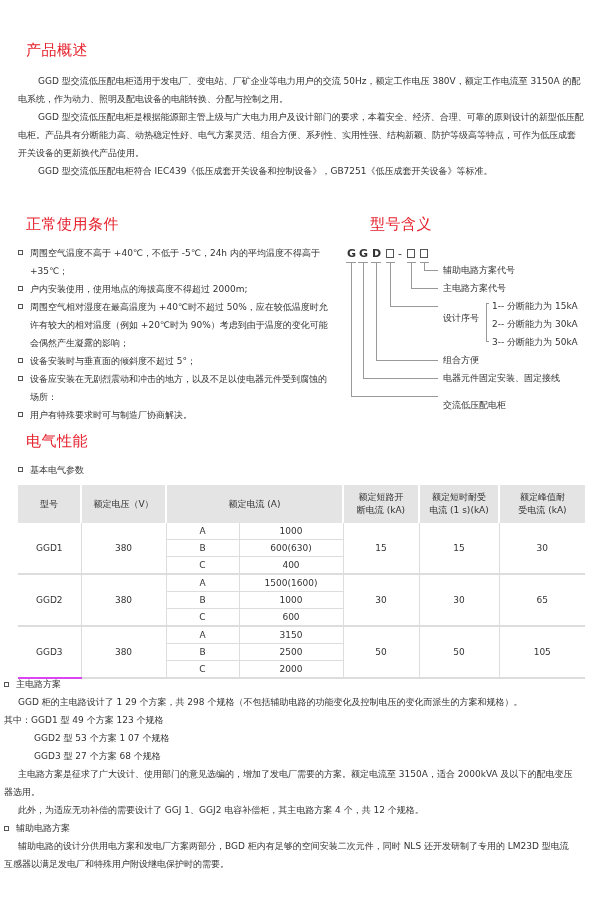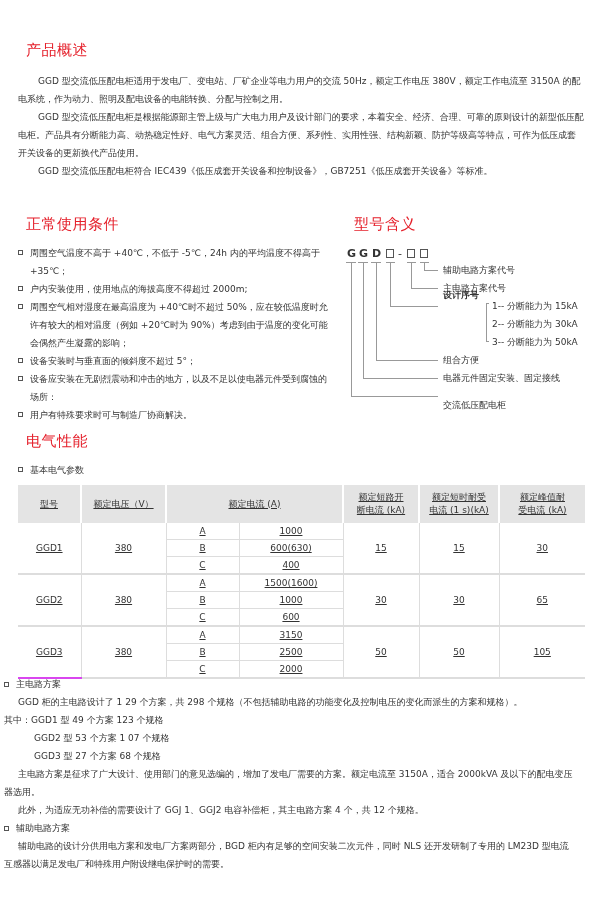--- a/index.html
+++ b/index.html
@@ -10,21 +10,21 @@
   .p { font-size:9px; line-height:18px; color:#333; }
   .indent { text-indent:20px; }
   .bl { font-size:9px; line-height:18px; color:#333; position:relative; padding-left:12px; }
   .bl .box { position:absolute; left:0; top:6px; width:5px; height:5px; border:1px solid #555; box-sizing:border-box; }
   .bl .cont { display:block; }
   .diag-text { position:absolute; font-size:9px; color:#333; white-space:nowrap; line-height:12px; }
   .code-ch { position:absolute; font-size:11px; font-weight:bold; color:#333; top:0; }
   .code-box { position:absolute; width:8px; height:9px; border:1px solid #555; box-sizing:border-box; top:2px; }
   .vline { position:absolute; width:1px; background:#999; }
   .hline { position:absolute; height:1px; background:#999; }
-  table.spec { border-collapse:collapse; position:absolute; left:18px; top:485px; width:567px; font-size:9px; color:#333;text-decoration:underline; }
+  table.spec { border-collapse:collapse; position:absolute; left:18px; top:485px; width:567px; font-size:9px; color:#333; }
   table.spec th { background:#e4e4e4; font-weight:normal; height:38px; line-height:13px; border-left:2px solid #fff; border-right:2px solid #fff; padding:0; text-align:center; }
   table.spec td { text-align:center; padding:0; height:16px; border-bottom:1px solid #ddd; border-right:1px solid #ddd; }
   table.spec td.last { border-right:none; }
   table.spec tr.grp-end td { border-bottom:2px solid #ddd; }
   .sub-bullet { font-size:9px; color:#333; position:relative; padding-left:12px; line-height:14px; }
   .sub-bullet .box { position:absolute; left:0; top:4px; width:5px; height:5px; border:1px solid #555; box-sizing:border-box; }
 </style>
 </head>
 <body>
 
@@ -56,21 +56,21 @@
   <div class="bl">
       <span class="box"></span>
       <span class="cont">设备应安装在无剧烈震动和冲击的地方，以及不足以使电器元件受到腐蚀的场所：</span>
     </div>
   <div class="bl">
       <span class="box"></span>
       <span class="cont">用户有特殊要求时可与制造厂协商解决。</span>
     </div>
 </div>
 
-<div class="abs h2" style="left:346px; top:215px;">型号含义</div>
+<div class="abs h2" style="left:362px; top:215px;">型号含义</div>
 <div class="abs" style="left:0; top:0; width:600px; height:420px;">
   <div class="abs" style="left:346px; top:247px; width:100px; height:14px;">
     <span class="code-ch" style="left:1px;">G</span>
     <span class="code-ch" style="left:13px;">G</span>
     <span class="code-ch" style="left:26px;">D</span>
     <span class="code-box" style="left:40px;"></span>
     <span class="code-ch" style="left:52px; font-weight:normal;">-</span>
     <span class="code-box" style="left:61px;"></span>
     <span class="code-box" style="left:74px;"></span>
   </div>
@@ -94,21 +94,21 @@
   <div class="hline" style="left:363px; top:378px; width:75px;"></div>
   <div class="vline" style="left:351px; top:262px; height:134px;"></div>
   <div class="hline" style="left:351px; top:396px; width:87px;"></div>
 
   <div class="vline" style="left:486px; top:303px; height:38px;"></div>
   <div class="hline" style="left:486px; top:303px; width:3px;"></div>
   <div class="hline" style="left:486px; top:341px; width:3px;"></div>
 
   <span class="diag-text" style="left:443px; top:264px;">辅助电路方案代号</span>
   <span class="diag-text" style="left:443px; top:282px;">主电路方案代号</span>
-  <span class="diag-text" style="left:443px; top:289px;font-weight:bold;">设计序号</span>
+  <span class="diag-text" style="left:443px; top:312px;">设计序号</span>
   <span class="diag-text" style="left:492px; top:300px;">1-- 分断能力为 15kA</span>
   <span class="diag-text" style="left:492px; top:318px;">2-- 分断能力为 30kA</span>
   <span class="diag-text" style="left:492px; top:336px;">3-- 分断能力为 50kA</span>
   <span class="diag-text" style="left:443px; top:354px;">组合方便</span>
   <span class="diag-text" style="left:443px; top:372px;">电器元件固定安装、固定接线</span>
   <span class="diag-text" style="left:443px; top:399px;font-family:Liberation Serif, serif;">交流低压配电柜</span>
 </div>
 
 <div class="abs h2" style="left:18px; top:432px;">电气性能</div>
 <div class="abs sub-bullet" style="left:18px; top:463px;"><span class="box"></span><span>基本电气参数</span></div>

